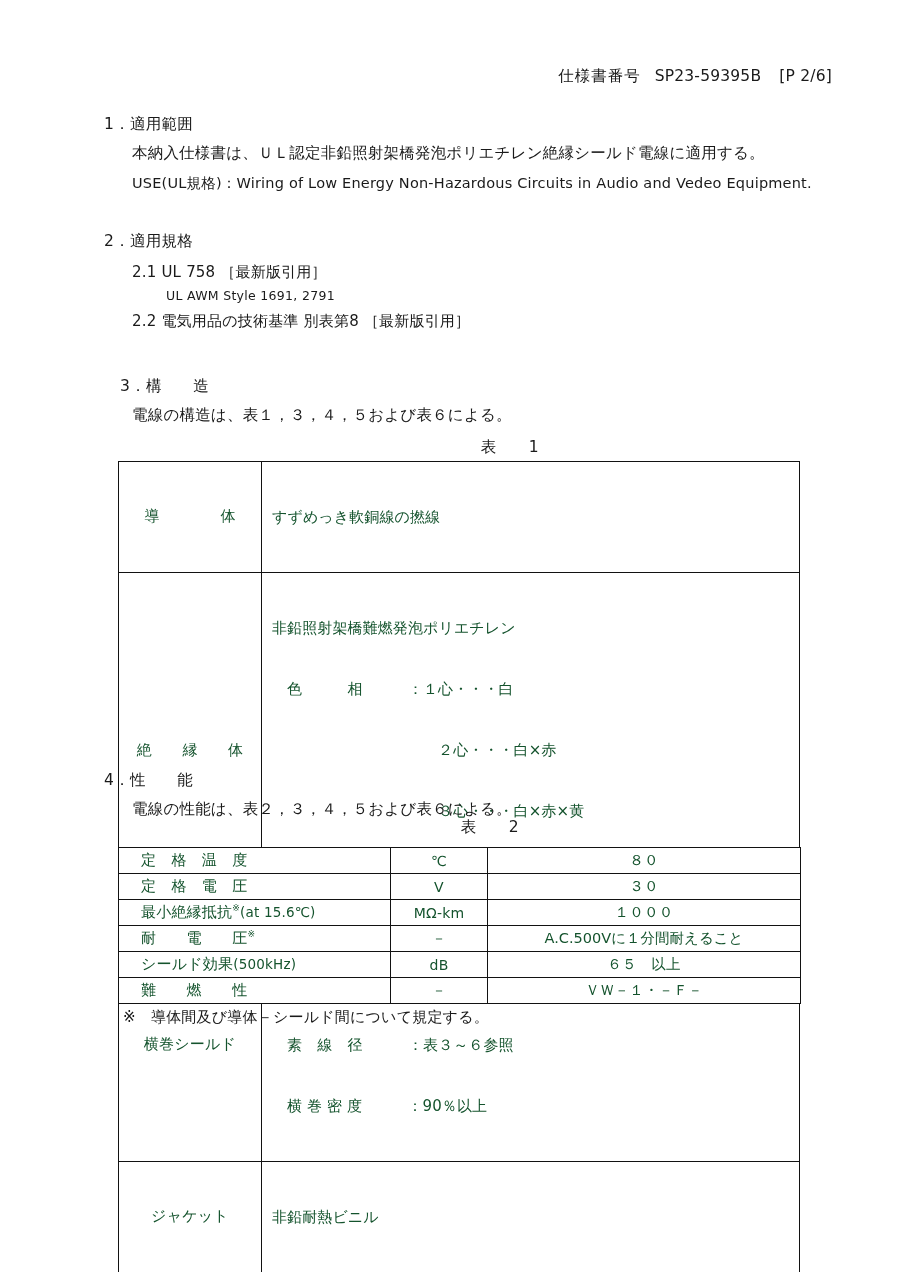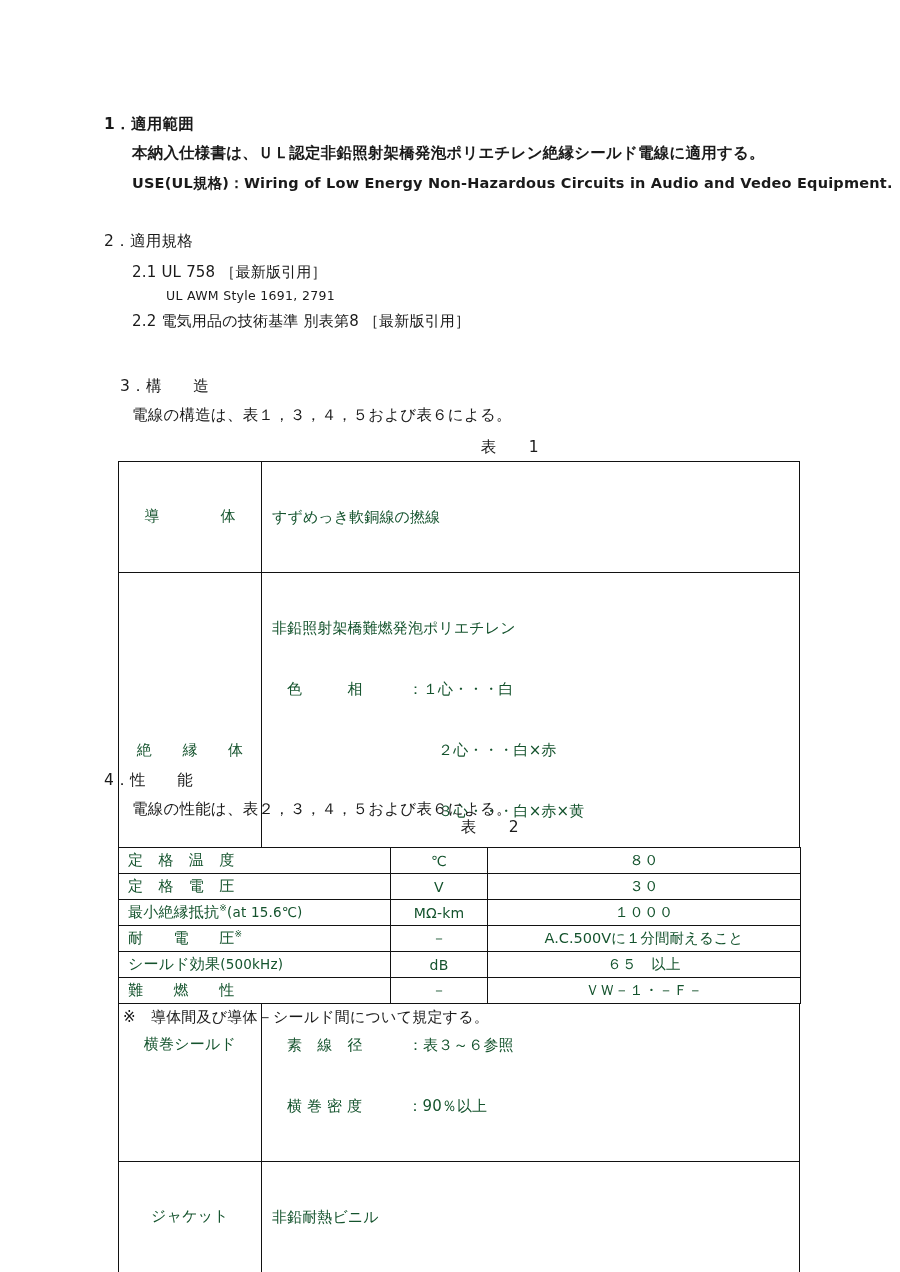--- a/index.html
+++ b/index.html
@@ -60,21 +60,21 @@
     white-space: pre;
     letter-spacing: 0.2px;
   }
   .sec-sub-small {
     font-size: 12.5px;
     white-space: pre;
     letter-spacing: 0.3px;
   }
 
   
-  #sec1 { top: 114px; left: 104px; font-weight: bold; }
+  #sec1 { top: 114px; left: 104px; }
   #sec1 .l1 { margin-left: 0px; }
   #sec1 .l2 { margin-left: 28px; margin-top: 8px; }
   #sec1 .l3 { margin-left: 28px; margin-top: 10px; }
 
   #sec2 { top: 231px; left: 104px; }
   #sec2 .l1 { margin-left: 0px; }
   #sec2 .l2 { margin-left: 28px; margin-top: 11px; }
   #sec2 .l3 { margin-left: 62px; margin-top: 6px; }
   #sec2 .l4 { margin-left: 28px; margin-top: 9px; }
 
@@ -139,21 +139,21 @@
   
   #table2 {
     top: 847px;
     left: 118px;
     width: 682px;
   }
   #table2 td {
     height: 25px;
   }
   #table2 td.item {
-    padding-left: 9px;
+    padding-left: 22px;
     white-space: pre;
     letter-spacing: 0.2px;
   }
   #table2 td.item-center,
   #table2 td.unit,
   #table2 td.value {
     text-align: center;
     white-space: pre;
     letter-spacing: 0.2px;
   }
@@ -182,20 +182,23 @@
     font-size: 15px;
     white-space: pre;
     letter-spacing: 0.2px;
   }
 </style>
 </head>
 <body>
 
 <div class="page">
 
+  <div class="doc-header">
+    <span class="hdr-label">仕様書番号</span><span class="hdr-number">SP23-59395B</span><span class="hdr-page">[P 2/6]</span>
+  </div>
 
   <div class="section" id="sec1">
     <div class="sec-title l1">1．適用範囲</div>
     <div class="sec-line l2">本納入仕様書は、ＵＬ認定非鉛照射架橋発泡ポリエチレン絶縁シールド電線に適用する。</div>
     <div class="sec-line-latin l3">USE(UL規格)：Wiring of Low Energy Non-Hazardous Circuits in Audio and Vedeo Equipment.</div>
   </div>
 
   <div class="section" id="sec2">
     <div class="sec-title l1">2．適用規格</div>
     <div class="sec-sub l2">2.1 UL 758 ［最新版引用］</div>

